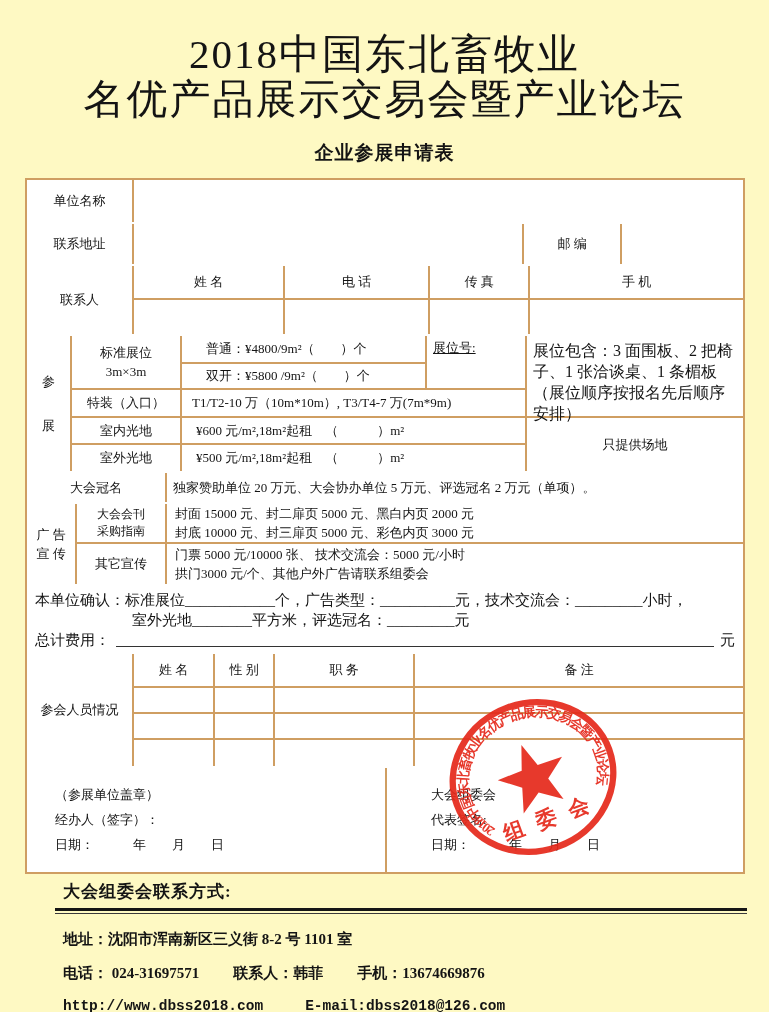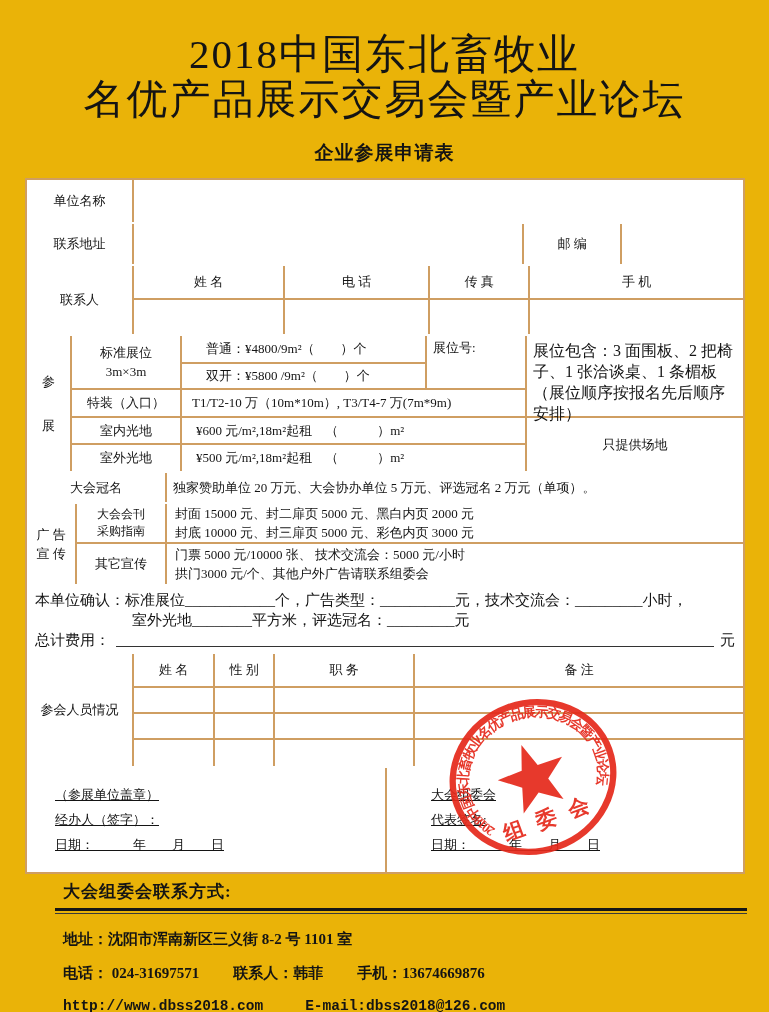--- a/index.html
+++ b/index.html
@@ -3,52 +3,52 @@
 <meta charset="utf-8">
 <style>
   :root{
     --bc:#cf9e62;           
     --ink:#141414;
     --red:#e5291b;
   }
   *{margin:0;padding:0;box-sizing:border-box;}
   html,body{background:#fff;}
   body{font-family:"Liberation Serif","DejaVu Serif",serif;color:var(--ink);}
-  .sheet{position:relative;width:769px;height:1012px;background:#eab308;overflow:hidden;}
+  .sheet{position:relative;width:769px;height:1012px;background:#fef9c3;overflow:hidden;}
 
   
   .title-block{position:absolute;top:32px;left:0;width:100%;text-align:center;}
   .title-line{font-size:41px;line-height:45px;letter-spacing:2px;font-weight:400;white-space:nowrap;}
   .form-title{position:absolute;top:140px;left:0;width:100%;text-align:center;
               font-size:19px;font-weight:bold;letter-spacing:1px;}
 
   
   .tbl{position:absolute;left:25px;top:178px;width:720px;border:2px solid var(--bc);background:#fff;}
   .sec{display:grid;margin-bottom:2px;}
-  .sec:last-child{margin-bottom:0;text-decoration:underline;}
+  .sec:last-child{margin-bottom:0;}
   .cell{display:flex;align-items:center;font-size:13px;padding:0 6px;overflow:hidden;}
   .br{border-right:2px solid var(--bc);}
   .bb{border-bottom:2px solid var(--bc);}
   .cc{justify-content:center;text-align:center;padding:0 2px;}
   .tl{align-items:flex-start;padding-top:3px;}
   .col{flex-direction:column;justify-content:center;line-height:19px;}
   .sm{font-size:12px;line-height:17px;}
   .wrap{display:block;line-height:21px;padding:4px 6px;}
 
   .secA1{grid-template-columns:107px 1fr;grid-template-rows:42px;}
   .secA2{grid-template-columns:107px 390px 98px 1fr;grid-template-rows:40px;}
   .secA3{grid-template-columns:107px 151px 145px 100px 1fr;grid-template-rows:34px 34px;}
   .rowspan2{grid-row:1/3;}
 
   .secB{grid-template-columns:45px 110px 245px 100px 1fr;grid-template-rows:28px 26px 28px 27px 26px;}
   .b-label{grid-row:1/6;flex-direction:column;justify-content:center;gap:26px;}
   .b-std{grid-column:2;grid-row:1/3;}
   .b-ord{grid-column:3;grid-row:1;}
   .b-dbl{grid-column:3;grid-row:2;}
-  .b-no{grid-column:4;grid-row:1/3;}
+  .b-no{grid-column:4;grid-row:1/3;text-decoration:underline;}
   .b-note{grid-column:5;grid-row:1/4;}
   .b-sp-l{grid-column:2;grid-row:3;}
   .b-sp-v{grid-column:3/5;grid-row:3;}
   .b-in-l{grid-column:2;grid-row:4;}
   .b-in-v{grid-column:3/5;grid-row:4;}
   .b-out-l{grid-column:2;grid-row:5;}
   .b-out-v{grid-column:3/5;grid-row:5;}
   .b-venue{grid-column:5;grid-row:4/6;}
 
   .secC{grid-template-columns:140px 1fr;grid-template-rows:29px;}

